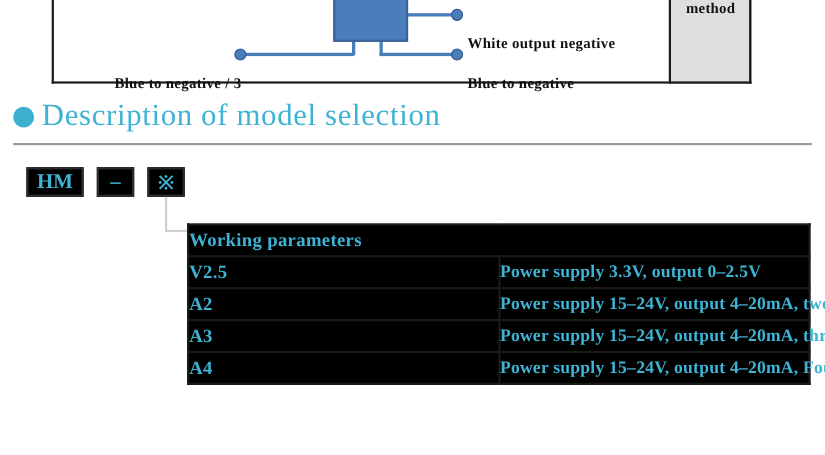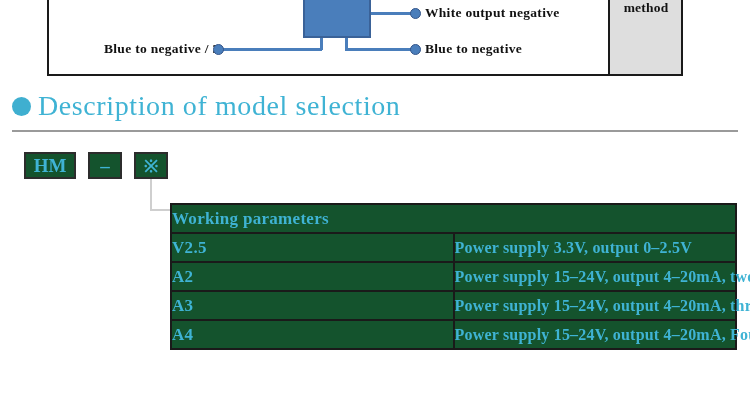--- a/index.html
+++ b/index.html
@@ -89,20 +89,21 @@
     box-sizing: border-box;
     z-index: 2;
   }
   .diagram-text {
     position: absolute;
     font-size: 13.5px;
     font-weight: bold;
     color: #111111;
     white-space: nowrap;
     letter-spacing: 0.3px;
+    margin-top: 27px;
   }
 
   
   #section-heading {
     position: absolute;
     left: 12px;
     top: 92px;
     display: flex;
     align-items: center;
   }
@@ -128,21 +129,21 @@
     top: 130px;
     width: 726px;
     height: 2px;
     background: #9a9a9a;
   }
 
   
   .code-box {
     position: absolute;
     border: 2px solid #2c2c2c;
-    background: #14532d;
+    background: #000000;
     box-sizing: border-box;
     display: flex;
     align-items: center;
     justify-content: center;
     color: #3FB3D4;
     font-size: 19px;
     font-weight: bold;
     top: 152px;
     height: 27px;
   }
@@ -177,21 +178,21 @@
     border-collapse: collapse;
     table-layout: fixed;
   }
   #param-table td {
     border: 2px solid #1a1a1a;
     color: #3FB3D4;
     font-weight: bold;
     padding: 0;
     height: 27px;
     vertical-align: middle;
-    background: #14532d;
+    background: #000000;
   }
   td.col-code {
     width: 76px;
     text-align: left;
     font-size: 17px;
     letter-spacing: 0.3px;
   }
   td.col-desc {
     text-align: left;
     font-size: 16px;

